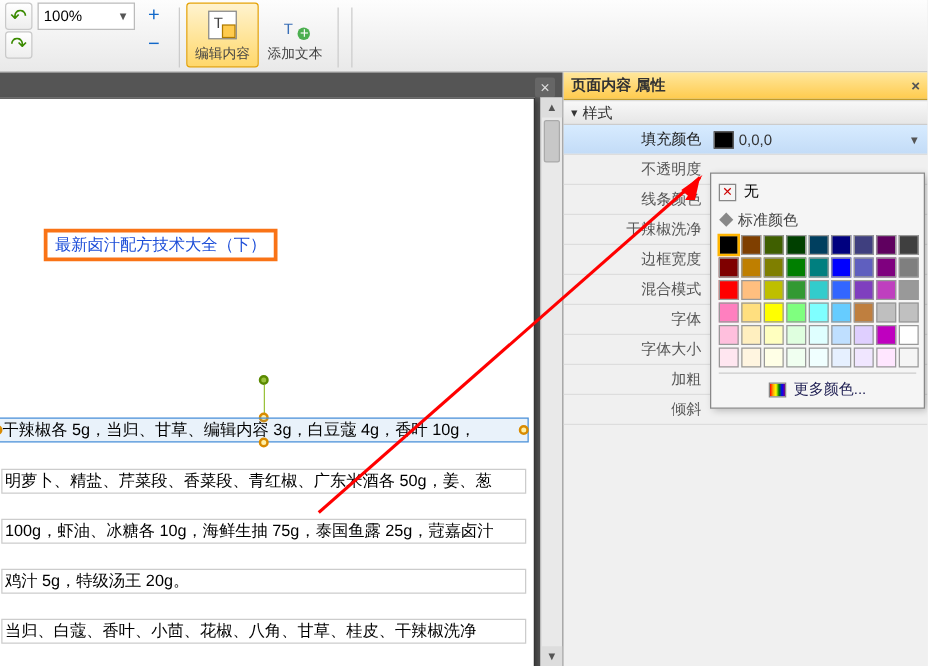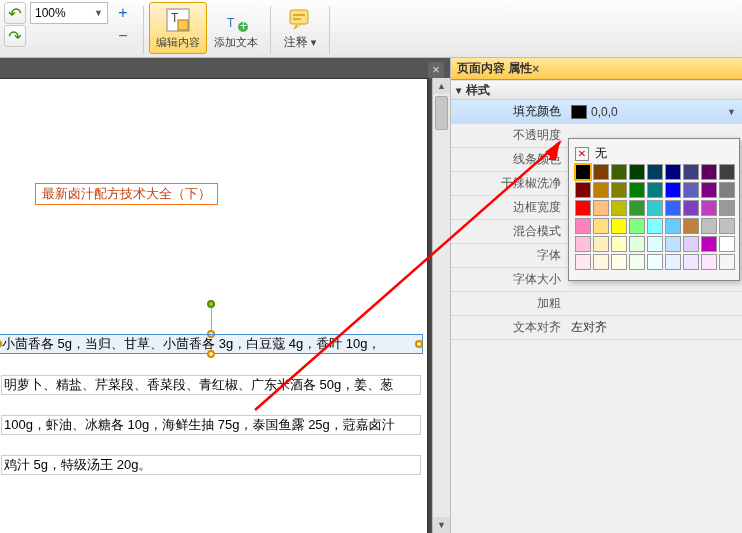--- a/index.html
+++ b/index.html
@@ -22,40 +22,40 @@
 
 .workspace { position: absolute; top: 58px; left: 0; right: 0; bottom: 0; display: flex; }
 .doc-wrap { flex: 1; background: #555; position: relative; overflow: hidden; }
 .doc-close { position: absolute; top: 4px; right: 6px; width: 16px; height: 16px; color: #ddd; font-size: 13px; background: #666; border-radius: 2px; text-align: center; line-height: 15px; cursor: pointer; }
 .page { position: absolute; top: 20px; left: -2px; width: 430px; height: 500px; background: #fff; border: 1px solid #333; box-shadow: 2px 2px 4px rgba(0,0,0,.3); }
 .vscroll { position: absolute; top: 20px; right: 0; bottom: 0; width: 18px; background: #e9e9e9; border-left: 1px solid #bbb; }
 .vscroll .thumb { position: absolute; top: 18px; left: 2px; right: 2px; height: 34px; background: #c7c7c7; border: 1px solid #aaa; border-radius: 2px; }
 .vscroll .btn { position: absolute; left: 0; right: 0; height: 16px; background: #ddd; display: flex; align-items: center; justify-content: center; font-size: 9px; color: #555; }
 .vscroll .up { top: 0; } .vscroll .dn { bottom: 0; }
 
-.page .title-box { position: absolute; top: 104px; left: 36px; border: 1px solid #f97316; background: #fff; font-size: 13px; padding: 1px 6px; color: #c2410c; }
+.page .title-box { position: absolute; top: 104px; left: 36px; border: 3px solid #f97316; background: #fff; font-size: 13px; padding: 1px 6px; color: #1d4ed8; }
 .page .sel-wrap { position: absolute; top: 225px; left: -1px; right: 4px; }
 .page .sel-box { position: absolute; top: 30px; left: 0; right: 0; height: 20px; border: 1.5px solid #4a90d9; background: rgba(74,144,217,.12); }
 .page .handle { position: absolute; width: 8px; height: 8px; border: 2px solid #d98b00; background: #fff0a8; border-radius: 50%; }
 .page .h-top { top: 26px; left: 50%; margin-left: -4px; }
 .page .h-top-dot { top: -4px; left: 50%; margin-left: -4px; background: #9ac23c; border-color: #5a8a00; }
 .page .h-line { position: absolute; top: 4px; left: 50%; width: 1px; height: 24px; background: #9ac23c; }
 .page .h-bot { top: 46px; left: 50%; margin-left: -4px; }
 .page .h-left { top: 36px; left: -4px; } .page .h-right { top: 36px; right: 0; }
 .page .sel-text { position: absolute; top: 31px; left: 4px; right: 4px; font-size: 13px; color: #000; white-space: nowrap; overflow: hidden; }
 .page .line { position: absolute; left: 2px; right: 6px; border: 1px solid #ccc; font-size: 13px; color: #000; padding: 0 2px; background: #fff; white-space: nowrap; overflow: hidden; }
 
 
 .arrow-red { position: absolute; top: 0; left: 0; pointer-events: none; z-index: 50; }
 
 
 .props { width: 292px; background: #f0f0f0; border-left: 1px solid #bbb; display: flex; flex-direction: column; }
-.props-header { height: 22px; background: linear-gradient(#ffe79c,#ffcb4e); border-bottom: 1px solid #c09b2c; display: flex; align-items: center; padding: 0 6px; color: #333; font-weight: bold; }
+.props-header { height: 22px; background: linear-gradient(#ffe79c,#ffcb4e); border-bottom: 1px solid #c09b2c; display: flex; align-items: center; padding: 0 6px; justify-content: space-between; color: #333; font-weight: bold; }
 .props-header .x { font-size: 12px; color: #555; cursor: pointer; }
-.section-hdr { height: 20px; background: linear-gradient(#f8f8f8,#e6e6e6); border-bottom: 1px solid #ccc; border-top: 1px solid #ddd; padding: 0 6px; color: #333; display: flex; align-items: center; cursor: pointer; font-weight: bold; }
+.section-hdr { height: 20px; background: linear-gradient(#f8f8f8,#e6e6e6); border-bottom: 1px solid #ccc; border-top: 1px solid #ddd; padding: 0 6px; color: #333; display: flex; align-items: center; cursor: pointer; }
 .section-hdr::before { content: "▸"; display: inline-block; margin-right: 4px; font-size: 10px; transform: rotate(90deg); transform-origin: 45% 55%; }
 .prop-row { display: flex; height: 24px; align-items: center; border-bottom: 1px solid #ddd; }
 .prop-row .plabel { width: 116px; text-align: right; padding-right: 6px; color: #555; }
 .prop-row .pvalue { flex: 1; padding-left: 4px; color: #333; display: flex; align-items: center; }
 .prop-row.highlight { background: linear-gradient(#d7ebff,#c3dcf7); }
 .prop-row.highlight .plabel { color: #1a1a1a; }
 .swatch { width: 16px; height: 14px; background: #000; border: 1px solid #666; margin-right: 4px; }
 .prop-row .dd { margin-left: auto; margin-right: 6px; font-size: 9px; color: #555; }
 
 
@@ -111,55 +111,45 @@
     <div class="ico">
       <svg width="26" height="26">
           <text x="4" y="20" font-size="20" fill="#3a6fb7" font-family="serif">T</text>
           <circle cx="20" cy="20" r="5" fill="#4caf50"></circle>
           <text x="17" y="23" font-size="9" fill="#fff">+</text>
         </svg>
     </div>
     <div class="lbl">添加文本</div>
   </div>
   <div class="tool-sep"></div>
-  <div class="tool-btn big">
-    <div class="ico">
-      <svg width="26" height="26">
-          <rect x="3" y="4" width="18" height="14" rx="2" fill="#ffe07a" stroke="#c9a227"></rect>
-          <path d="M10 18 l-3 5 l7 -5" fill="#ffe07a" stroke="#c9a227"></path>
-          <line x1="6" y1="9" x2="18" y2="9" stroke="#b07b00"></line>
-          <line x1="6" y1="13" x2="14" y2="13" stroke="#b07b00"></line>
-        </svg>
-    </div>
-    <div class="lbl"><span>注释</span> ▾</div>
-  </div>
   <div class="tool-sep"></div>
 </div>
 
 <div class="workspace">
 
   <div class="doc-wrap">
     <div class="doc-close">×</div>
     <div class="page">
       <div class="title-box">最新卤汁配方技术大全（下）</div>
 
       <div class="sel-wrap">
         <div class="h-line"></div>
         <div class="handle h-top-dot"></div>
         <div class="handle h-top"></div>
         <div class="sel-box"></div>
-        <div class="sel-text">小茴香各 5g，当归、甘草、小茴香各 3g，白豆蔻 4g，香叶 10g，</div>
+        <div class="sel-text">干辣椒各 5g，当归、甘草、编辑内容 3g，白豆蔻 4g，香叶 10g，</div>
         <div class="handle h-bot"></div>
         <div class="handle h-left"></div>
         <div class="handle h-right"></div>
       </div>
 
       <div class="line" style="top:296px">明萝卜、精盐、芹菜段、香菜段、青红椒、广东米酒各 50g，姜、葱</div>
       <div class="line" style="top:336px">100g，虾油、冰糖各 10g，海鲜生抽 75g，泰国鱼露 25g，蒄嘉卤汁</div>
       <div class="line" style="top:376px">鸡汁 5g，特级汤王 20g。</div>
+      <div class="line" style="top:416px">当归、白蔻、香叶、小茴、花椒、八角、甘草、桂皮、干辣椒洗净</div>
 
     </div>
     <div class="vscroll">
       <div class="btn up">▲</div>
       <div class="thumb"></div>
       <div class="btn dn">▼</div>
     </div>
   </div>
 
   <div class="props">
@@ -202,39 +192,38 @@
       </div>
     <div class="prop-row">
         <div class="plabel">字体大小</div>
         <div class="pvalue"></div>
       </div>
     <div class="prop-row">
         <div class="plabel">加粗</div>
         <div class="pvalue"></div>
       </div>
     <div class="prop-row">
-      <div class="plabel">文本对齐</div>
-      <div class="pvalue">
-          <span>左对齐</span>
-        </div>
-    </div>
+        <div class="plabel">倾斜</div>
+        <div class="pvalue"></div>
+      </div>
   </div>
 </div>
 
 <svg class="arrow-red" width="742" height="533">
   <line x1="255" y1="410" x2="560" y2="142" stroke="#ff0000" stroke-width="2.5"></line>
   <polygon points="560,142 548,160 556,160" fill="#ff0000"></polygon>
   <polygon points="562,140 545,152 552,158" fill="#ff0000"></polygon>
 </svg>
 
 <div class="color-pop">
   <div class="row-none">
     <span class="xico">✕</span>
     <span>无</span>
   </div>
+  <div class="sub">标准颜色</div>
   <div class="color-grid" id="color-grid">
       <div class="c sel" style="background: rgb(0, 0, 0);"></div>
       <div class="c" style="background: rgb(127, 63, 0);"></div>
       <div class="c" style="background: rgb(63, 95, 0);"></div>
       <div class="c" style="background: rgb(0, 64, 0);"></div>
       <div class="c" style="background: rgb(0, 63, 95);"></div>
       <div class="c" style="background: rgb(0, 0, 127);"></div>
       <div class="c" style="background: rgb(63, 63, 127);"></div>
       <div class="c" style="background: rgb(95, 0, 95);"></div>
       <div class="c" style="background: rgb(63, 63, 63);"></div>
@@ -277,13 +266,17 @@
       <div class="c" style="background: rgb(255, 230, 240);"></div>
       <div class="c" style="background: rgb(255, 245, 224);"></div>
       <div class="c" style="background: rgb(255, 255, 230);"></div>
       <div class="c" style="background: rgb(240, 255, 240);"></div>
       <div class="c" style="background: rgb(240, 255, 255);"></div>
       <div class="c" style="background: rgb(230, 240, 255);"></div>
       <div class="c" style="background: rgb(240, 230, 255);"></div>
       <div class="c" style="background: rgb(255, 230, 255);"></div>
       <div class="c" style="background: rgb(245, 245, 245);"></div>
     </div>
+  <div class="more">
+    <span class="pal"></span>
+    <span>更多颜色...</span>
+  </div>
 </div>
 
 </body></html>

